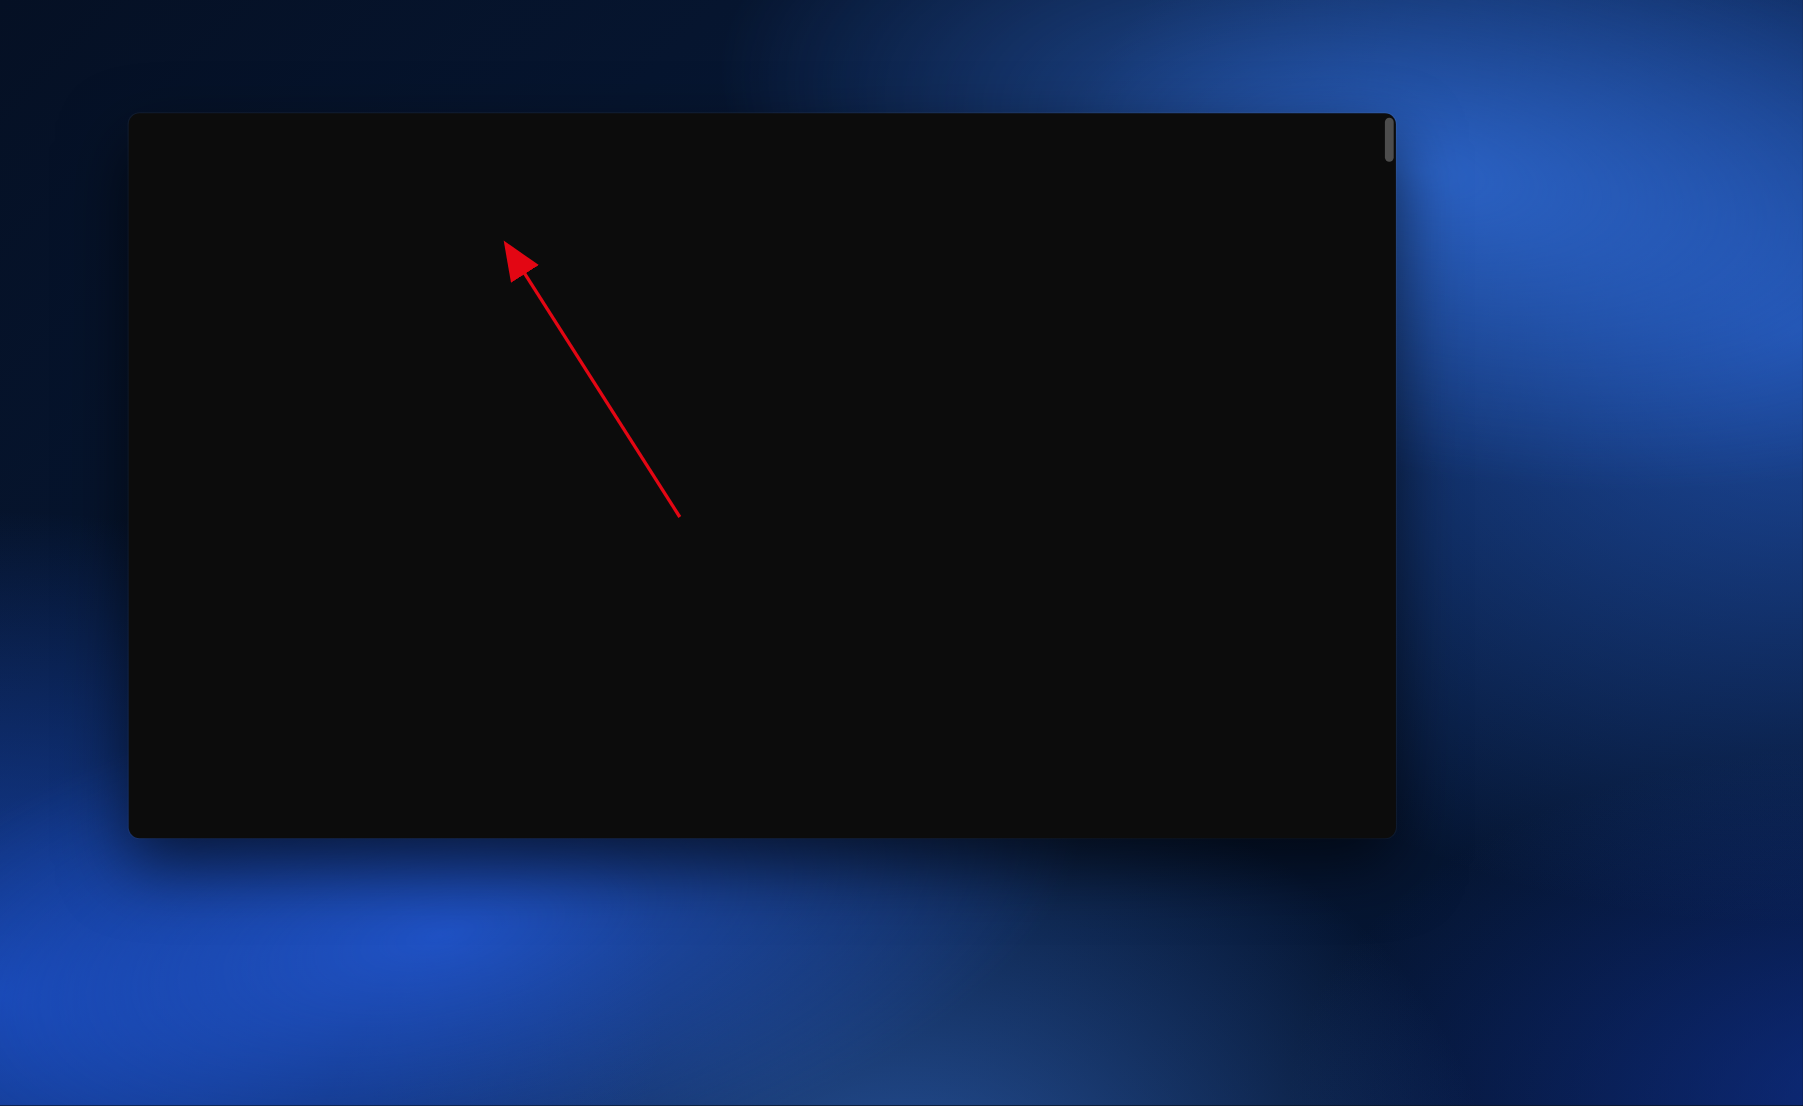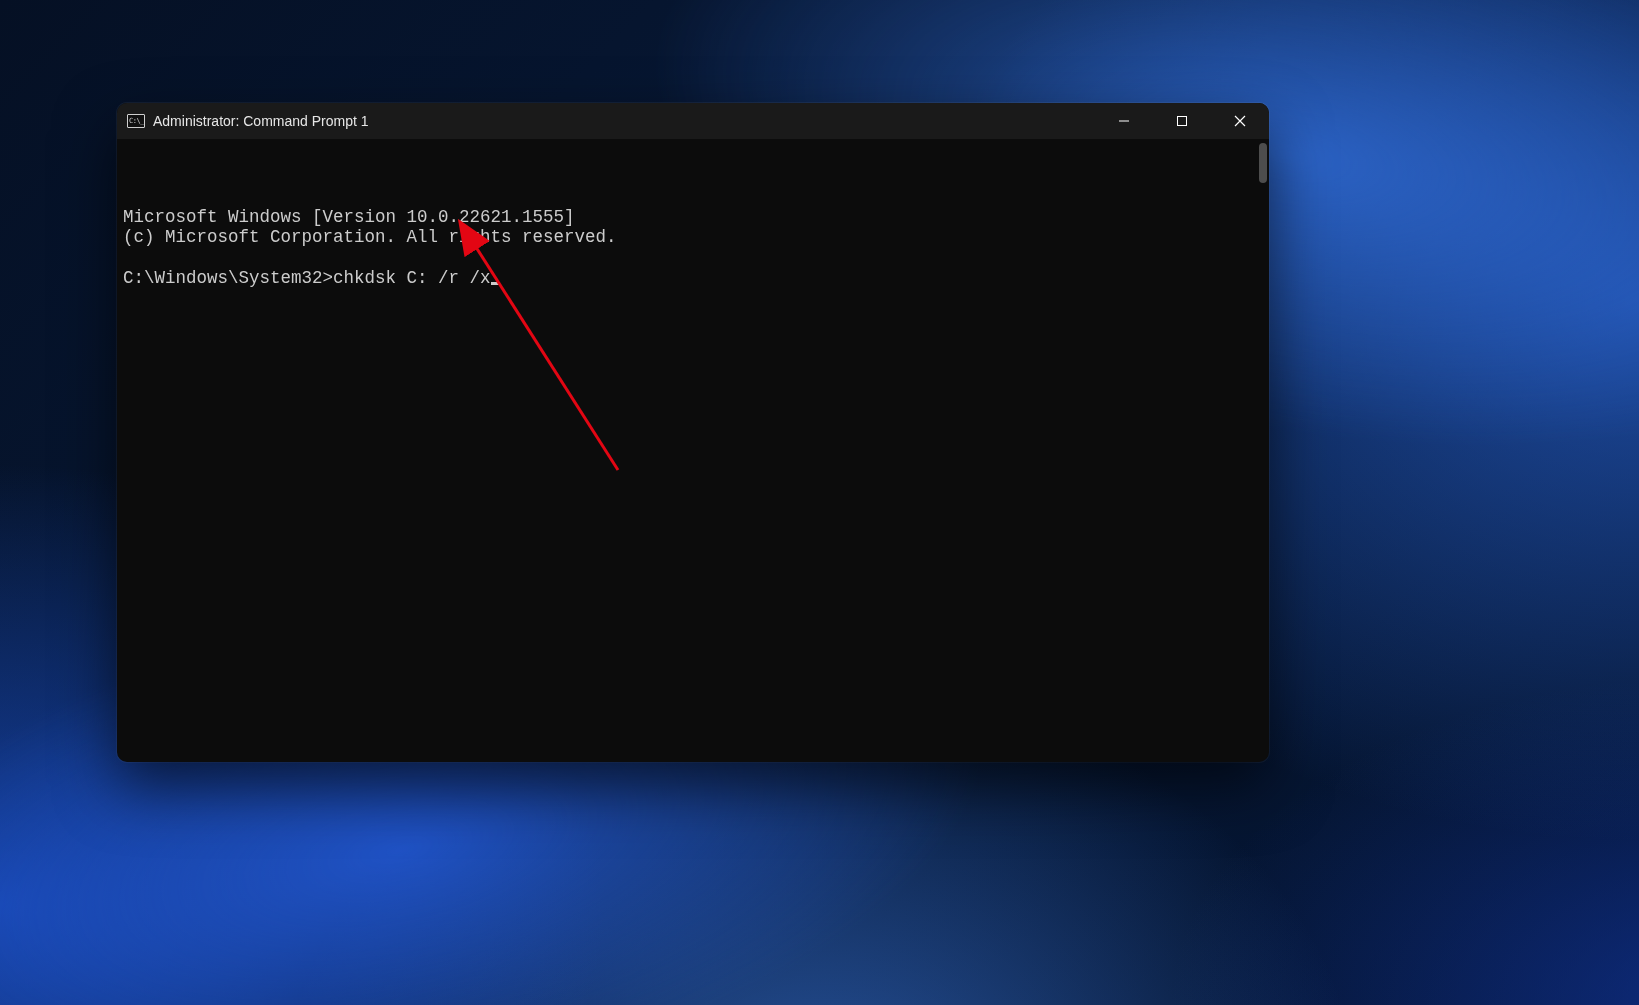--- a/index.html
+++ b/index.html
@@ -176,51 +176,22 @@
       pointer-events: none;
     }
   </style>
 </head>
 <body>
 
 <div class="wallpaper"></div>
 
 <div class="window">
 
-  <div class="titlebar">
-    <div class="app-icon"></div>
-    <div class="title-text">Administrator: Command Prompt 1</div>
-    <div class="titlebar-spacer"></div>
-
-    <div class="window-controls">
-      <div class="win-btn" aria-label="minimize">
-        <svg width="12" height="12" viewBox="0 0 12 12">
-            <rect x="1" y="5.5" width="10" height="1" fill="currentColor"></rect>
-          </svg>
-      </div>
-      <div class="win-btn" aria-label="maximize">
-        <svg width="12" height="12" viewBox="0 0 12 12">
-            <rect x="1.5" y="1.5" width="9" height="9" fill="none" stroke="currentColor" stroke-width="1"></rect>
-          </svg>
-      </div>
-      <div class="win-btn close" aria-label="close">
-        <svg width="12" height="12" viewBox="0 0 12 12">
-            <path d="M1 1 L11 11 M11 1 L1 11" stroke="currentColor" stroke-width="1.2"></path>
-          </svg>
-      </div>
-    </div>
-  </div>
 
   <div class="console">
-    <div class="console-inner">
-<span>Microsoft Windows [Version 10.0.22621.1555]</span>
-<span>(c) Microsoft Corporation. All rights reserved.</span>
-
-<span class="prompt-line"><span>C:\Windows\System32&gt;</span><span>chkdsk C: /r /x</span><span class="cursor"></span></span>
-    </div>
 
     <div class="scrollbar-track">
       <div class="scrollbar-thumb"></div>
     </div>
   </div>
 </div>
 
 <svg class="annotation" width="1639" height="1005" viewBox="0 0 1639 1005">
   <defs>
     <marker id="arrowhead" markerWidth="14" markerHeight="14" refX="2" refY="5" orient="auto" markerUnits="strokeWidth">

